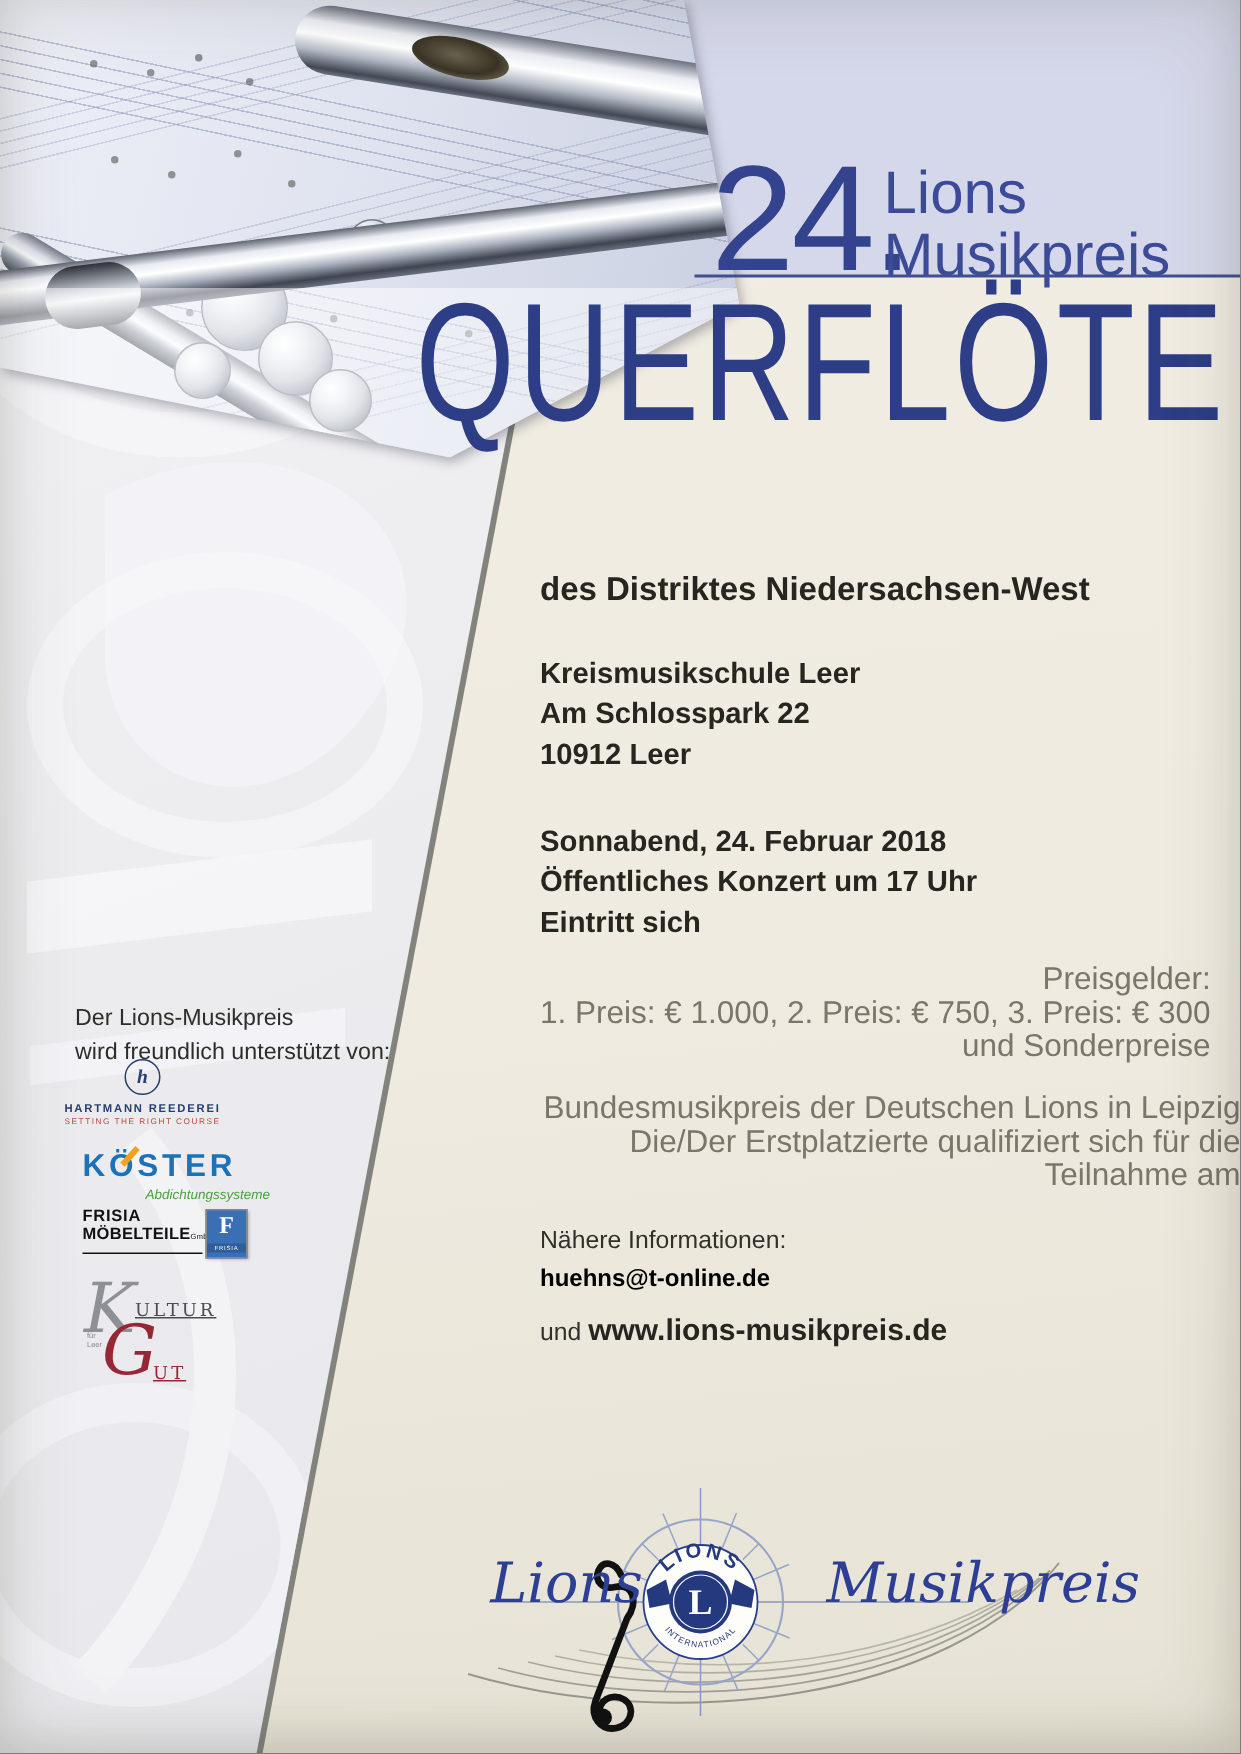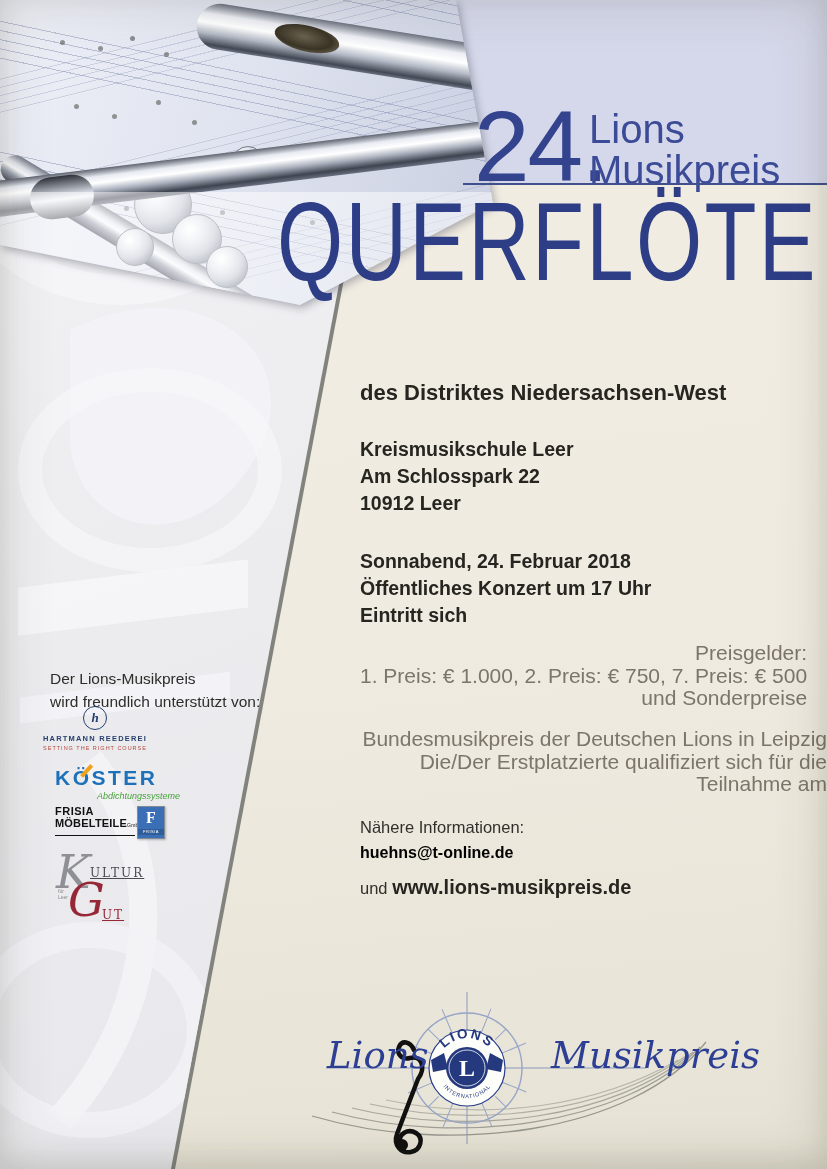--- a/index.html
+++ b/index.html
@@ -185,21 +185,21 @@
   </div>
 
   <div class="blk bold-blk event">
     <div>Sonnabend, 24. Februar 2018</div>
     <div>Öffentliches Konzert um 17 Uhr</div>
     <div>Eintritt sich</div>
   </div>
 
   <div class="blk gray-blk prizes">
     <div>Preisgelder:</div>
-    <div>1. Preis: € 1.000, 2. Preis: € 750, 7. Preis: € 500</div>
+    <div>1. Preis: € 1.000, 2. Preis: € 750, 3. Preis: € 300</div>
     <div>und Sonderpreise</div>
   </div>
 
   <div class="blk gray-blk qual">
     <div>Bundesmusikpreis der Deutschen Lions in Leipzig</div>
     <div>Die/Der Erstplatzierte qualifiziert sich für die Teilnahme am</div>
   </div>
 
   <div class="blk info-head">Nähere Informationen:</div>
   <div class="blk email">huehns@t-online.de</div>

